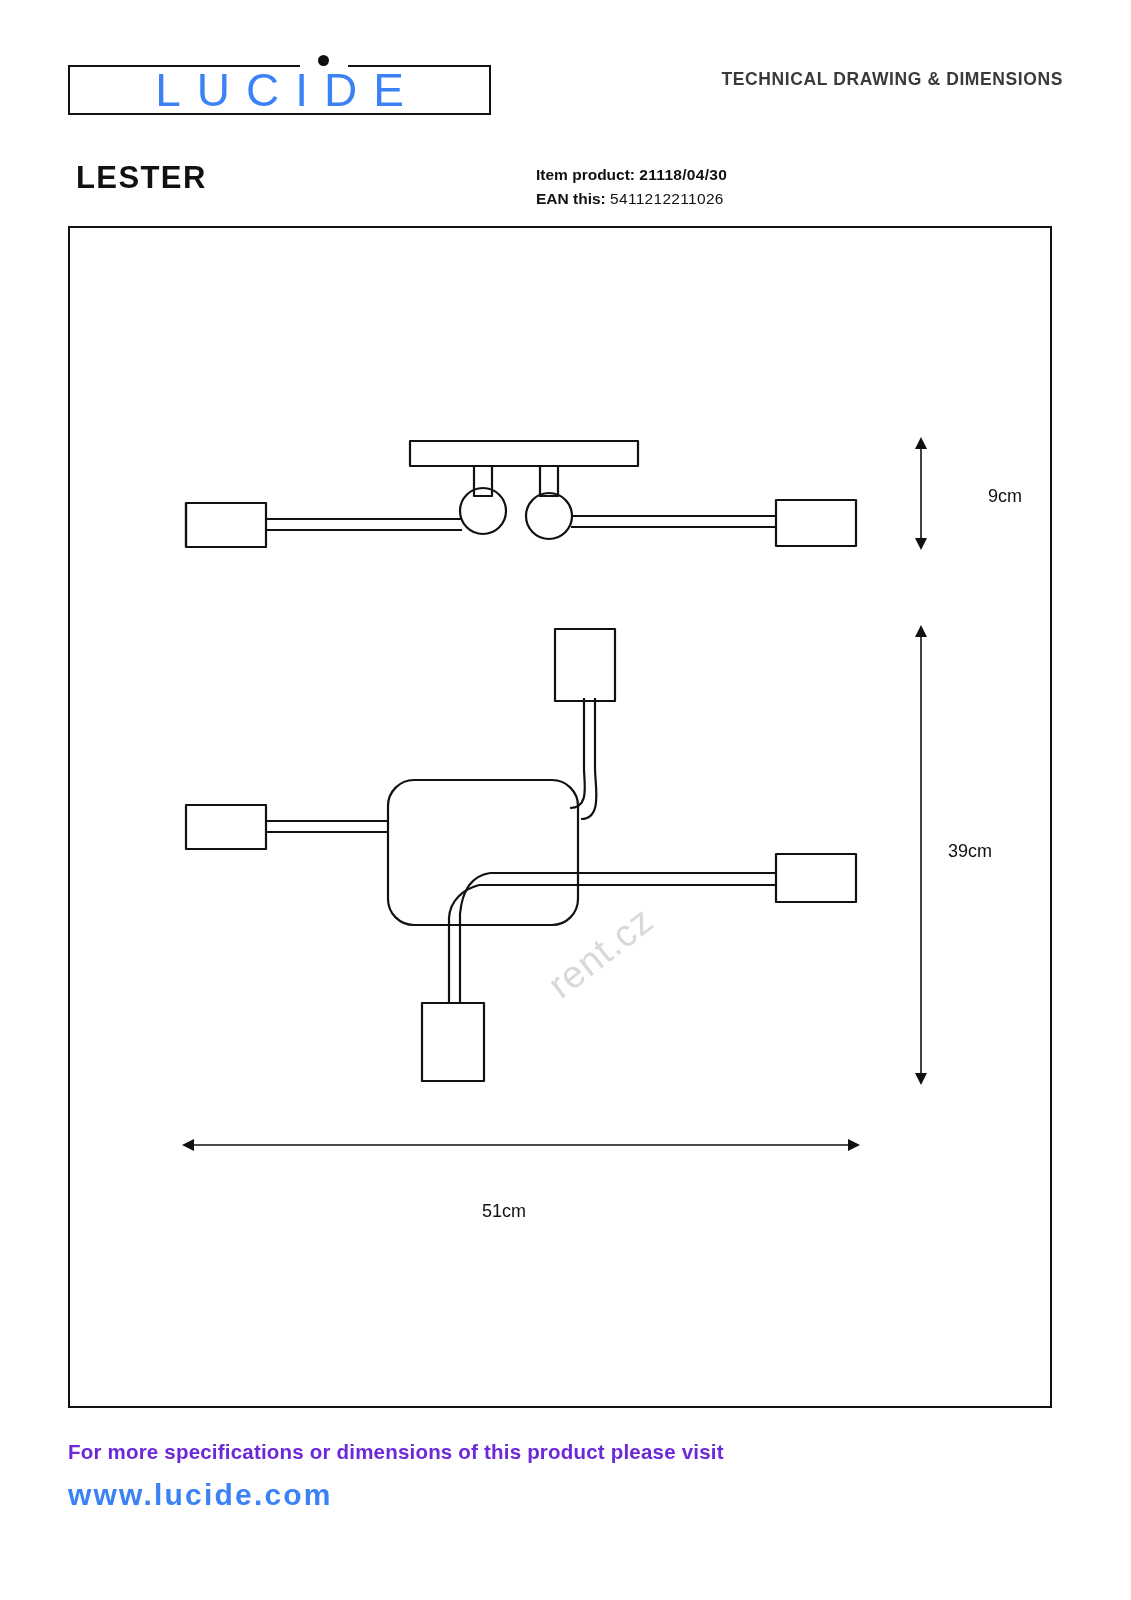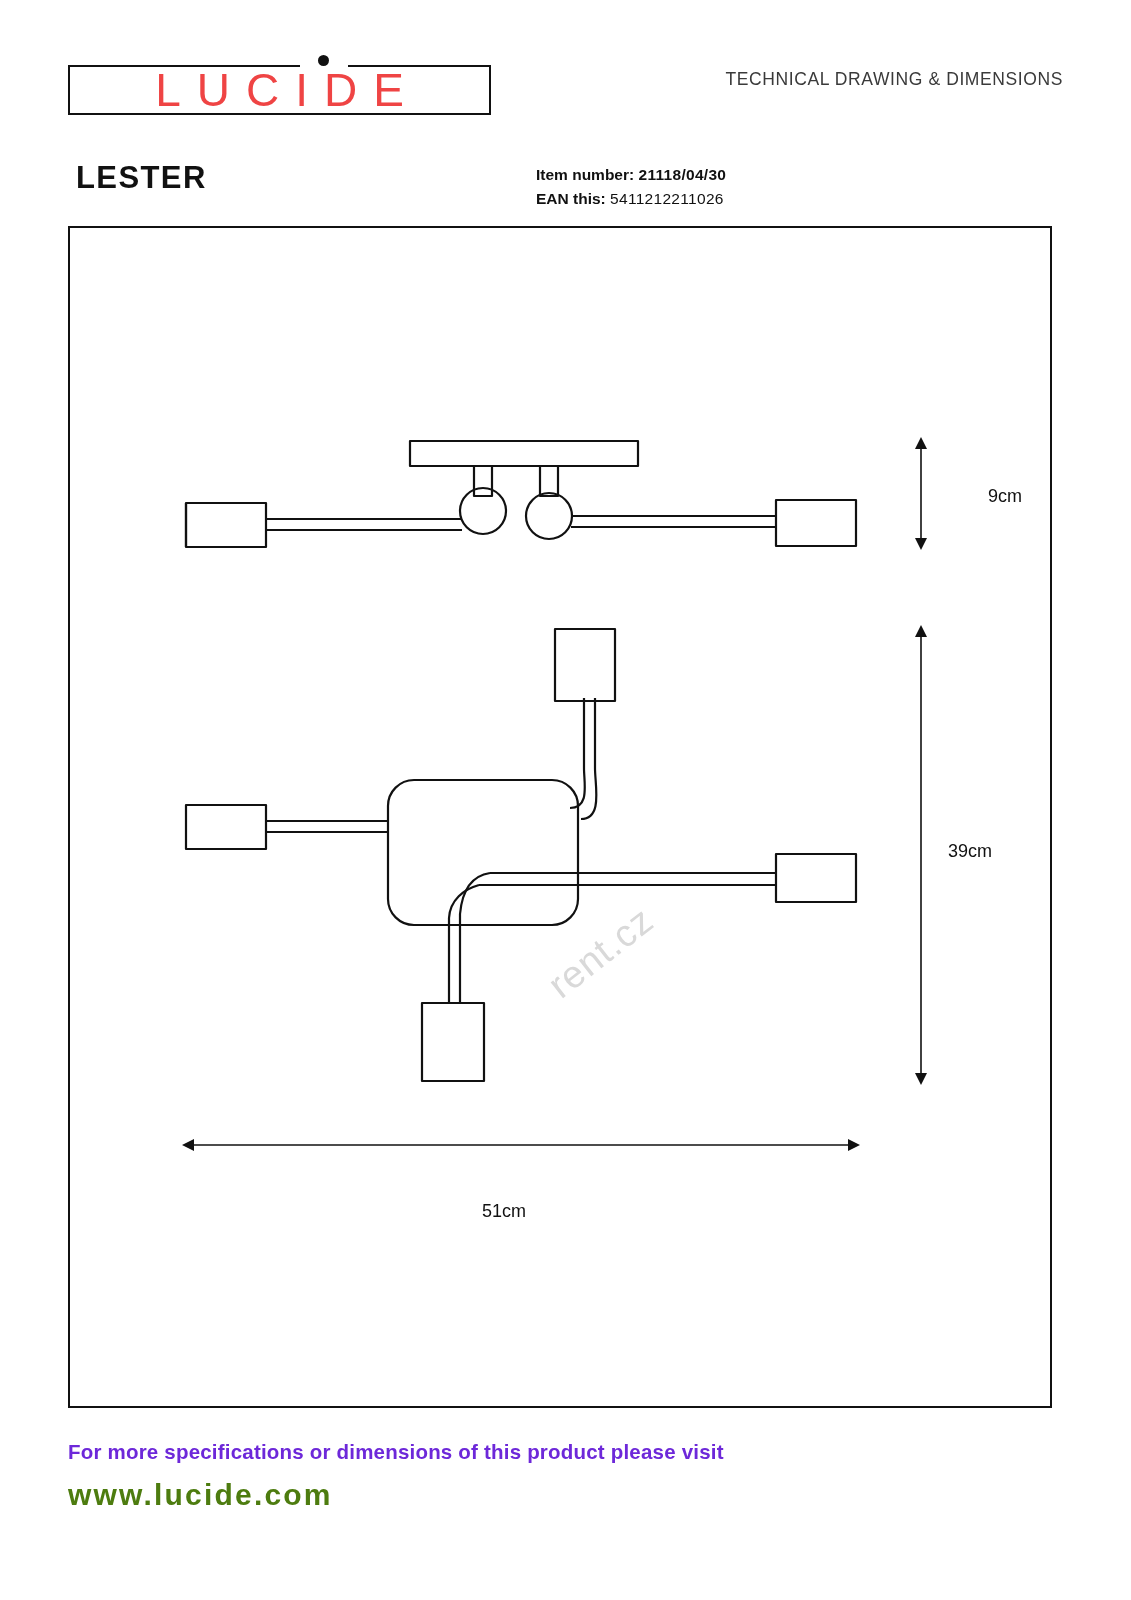--- a/index.html
+++ b/index.html
@@ -45,21 +45,21 @@
     left: 0;
     top: 10px;
     width: 423px;
     height: 50px;
     line-height: 50px;
     text-align: center;
     font-size: 46px;
     font-weight: 400;
     letter-spacing: 16px;
     text-indent: 16px;
-    color: #ef4444;
+    color: #3b82f6;
     font-family: "Liberation Sans", sans-serif;
   }
   
   .logo-notch {
     position: absolute;
     left: 232px;
     top: 2px;
     width: 48px;
     height: 14px;
     background: #ffffff;
@@ -73,21 +73,21 @@
     background: #111;
     border-radius: 50%;
   }
   .header-right {
     position: absolute;
     right: 0;
     top: 14px;
     font-size: 17.5px;
     letter-spacing: 0.6px;
     color: #3a3a3a;
-    font-weight: 400;
+    font-weight: 700;
   }
 
   
   .title-row {
     position: absolute;
     top: 160px;
     left: 68px;
     right: 57px;
     height: 60px;
   }
@@ -156,41 +156,41 @@
     font-size: 20.5px;
     font-weight: bold;
     letter-spacing: 0.2px;
     color: #6d28d9;
   }
   .footer-line2 {
     margin-top: 14px;
     font-size: 30px;
     font-weight: bold;
     letter-spacing: 2.2px;
-    color: #4d7c0f;
+    color: #3b82f6;
   }
 </style>
 </head>
 <body>
 
 <div class="header">
   <div class="logo-box">
     <div class="logo-frame"></div>
     <div class="logo-text">LUCIDE</div>
     <div class="logo-notch"></div>
     <div class="logo-dot"></div>
   </div>
   <div class="header-right">TECHNICAL DRAWING &amp; DIMENSIONS</div>
 </div>
 
 <div class="title-row">
   <div class="product-name">LESTER</div>
   <div class="meta">
     <div>
-      <span class="lbl">Item number:</span>
+      <span class="lbl">Item product:</span>
       <span class="val">21118/04/30</span>
     </div>
     <div>
       <span class="lbl">EAN this:</span>
       <span class="val-light">5411212211026</span>
     </div>
   </div>
 </div>
 
 <div class="frame">

